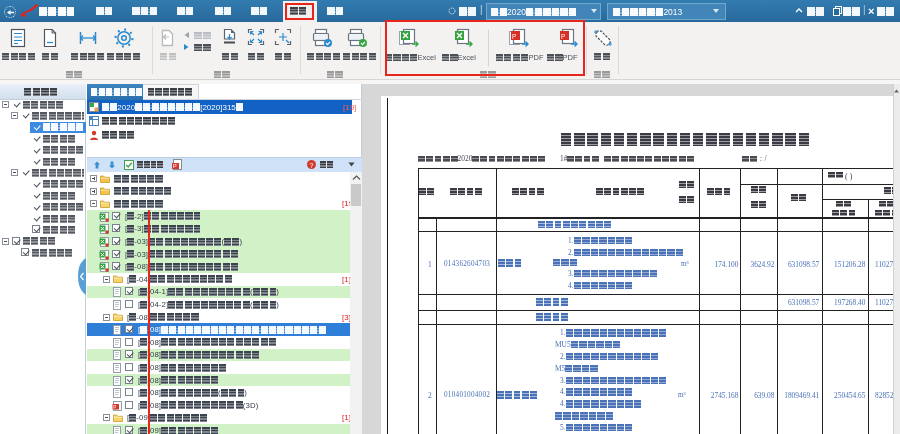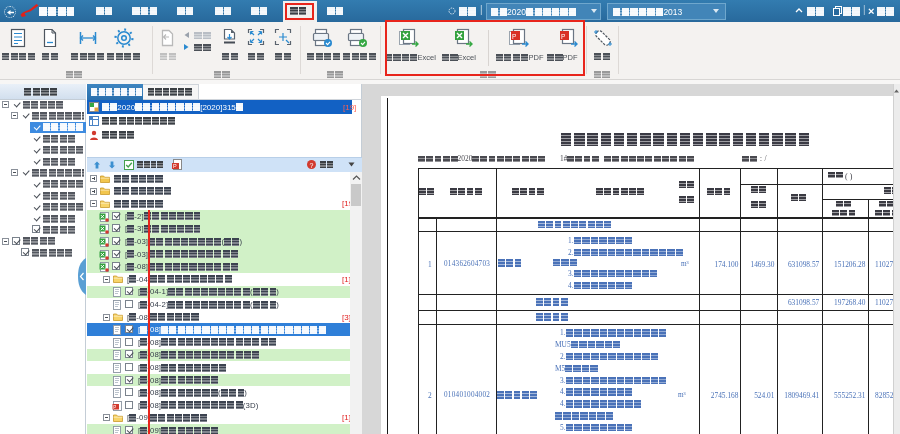--- a/index.html
+++ b/index.html
@@ -776,21 +776,21 @@
       <div style="position:absolute;left:206px;top:184.5px;height:9.5px;white-space:nowrap;display:flex;align-items:center">
         <span style="font:7.4px/7.5px 'Liberation Serif';color:#4a72b8">3. </span>
         <span style="display:inline-block;width:83.6px;height:7.5px;background:repeating-linear-gradient(180deg,transparent 0 2px,rgba(255,255,255,.4) 2px 3px),repeating-linear-gradient(90deg,#4a72b8 0 7.1px,transparent 7.1px 8.5px);filter:blur(0.35px)"></span>
       </div>
       <div style="position:absolute;left:206px;top:196.5px;height:9.5px;white-space:nowrap;display:flex;align-items:center">
         <span style="font:7.4px/7.5px 'Liberation Serif';color:#4a72b8">4. </span>
         <span style="display:inline-block;width:58.1px;height:7.5px;background:repeating-linear-gradient(180deg,transparent 0 2px,rgba(255,255,255,.4) 2px 3px),repeating-linear-gradient(90deg,#4a72b8 0 7.1px,transparent 7.1px 8.5px);filter:blur(0.35px)"></span>
       </div>
       <div style="position:absolute;left:319px;top:175.5px;font:7.2px 'Liberation Serif',serif;color:#4a72b8;white-space:nowrap;">m³</div>
       <div style="position:absolute;right:154.5px;top:175.5px;font:7.4px 'Liberation Serif',serif;color:#4a72b8;white-space:nowrap;">174.100</div>
-      <div style="position:absolute;right:118.5px;top:175.5px;font:7.4px 'Liberation Serif',serif;color:#4a72b8;white-space:nowrap;">1469.30</div>
+      <div style="position:absolute;right:118.5px;top:175.5px;font:7.4px 'Liberation Serif',serif;color:#4a72b8;white-space:nowrap;">3624.92</div>
       <div style="position:absolute;right:73.70000000000005px;top:175.5px;font:7.4px 'Liberation Serif',serif;color:#4a72b8;white-space:nowrap;">631098.57</div>
       <div style="position:absolute;right:27.5px;top:175.5px;font:7.4px 'Liberation Serif',serif;color:#4a72b8;white-space:nowrap;">151206.28</div>
       <div style="position:absolute;left:513px;top:175.5px;font:7.4px 'Liberation Serif',serif;color:#4a72b8;white-space:nowrap;">110275.11</div>
       <div style="position:absolute;left:174px;top:214px;width:31.8px;height:7.5px;background:repeating-linear-gradient(180deg,transparent 0 1.7px,rgba(255,255,255,.5) 1.7px 3px),repeating-linear-gradient(90deg,#4a72b8 0 6.9px,transparent 6.9px 8.3px);filter:blur(0.45px)"></div>
       <div style="position:absolute;right:73.70000000000005px;top:214px;font:7.4px 'Liberation Serif',serif;color:#4a72b8;white-space:nowrap;">631098.57</div>
       <div style="position:absolute;right:27.5px;top:214px;font:7.4px 'Liberation Serif',serif;color:#4a72b8;white-space:nowrap;">197268.40</div>
       <div style="position:absolute;left:513px;top:214px;font:7.4px 'Liberation Serif',serif;color:#4a72b8;white-space:nowrap;">110275.11</div>
       <div style="position:absolute;left:174px;top:229px;width:31.8px;height:7.5px;background:repeating-linear-gradient(180deg,transparent 0 1.7px,rgba(255,255,255,.5) 1.7px 3px),repeating-linear-gradient(90deg,#4a72b8 0 6.9px,transparent 6.9px 8.3px);filter:blur(0.45px)"></div>
       <div style="position:absolute;left:66px;top:307px;font:7.4px 'Liberation Serif',serif;color:#4a72b8;white-space:nowrap;">2</div>
       <div style="position:absolute;left:82px;top:307px;font:7.2px 'Liberation Serif',serif;color:#4a72b8;white-space:nowrap;letter-spacing:0.25px">010401004002</div>
@@ -825,17 +825,17 @@
       </div>
       <div style="position:absolute;left:193px;top:327px;height:9.5px;white-space:nowrap;display:flex;align-items:center">
         <span style="display:inline-block;width:58.1px;height:7.5px;background:repeating-linear-gradient(180deg,transparent 0 2px,rgba(255,255,255,.4) 2px 3px),repeating-linear-gradient(90deg,#4a72b8 0 7.1px,transparent 7.1px 8.5px);filter:blur(0.35px)"></span>
       </div>
       <div style="position:absolute;left:198px;top:338.5px;height:9.5px;white-space:nowrap;display:flex;align-items:center">
         <span style="font:7.4px/7.5px 'Liberation Serif';color:#4a72b8">5. </span>
         <span style="display:inline-block;width:66.6px;height:7.5px;background:repeating-linear-gradient(180deg,transparent 0 2px,rgba(255,255,255,.4) 2px 3px),repeating-linear-gradient(90deg,#4a72b8 0 7.1px,transparent 7.1px 8.5px);filter:blur(0.35px)"></span>
       </div>
       <div style="position:absolute;left:316px;top:307px;font:7.2px 'Liberation Serif',serif;color:#4a72b8;white-space:nowrap;">m³</div>
       <div style="position:absolute;right:154.5px;top:307px;font:7.4px 'Liberation Serif',serif;color:#4a72b8;white-space:nowrap;">2745.168</div>
-      <div style="position:absolute;right:118.5px;top:307px;font:7.4px 'Liberation Serif',serif;color:#4a72b8;white-space:nowrap;">524.01</div>
+      <div style="position:absolute;right:118.5px;top:307px;font:7.4px 'Liberation Serif',serif;color:#4a72b8;white-space:nowrap;">639.08</div>
       <div style="position:absolute;right:73.70000000000005px;top:307px;font:7.4px 'Liberation Serif',serif;color:#4a72b8;white-space:nowrap;">1809469.41</div>
-      <div style="position:absolute;right:27.5px;top:307px;font:7.4px 'Liberation Serif',serif;color:#4a72b8;white-space:nowrap;">555252.31</div>
+      <div style="position:absolute;right:27.5px;top:307px;font:7.4px 'Liberation Serif',serif;color:#4a72b8;white-space:nowrap;">250454.65</div>
       <div style="position:absolute;left:513px;top:307px;font:7.4px 'Liberation Serif',serif;color:#4a72b8;white-space:nowrap;">82852.88</div>
     </div>
 </div>
 </body></html>

